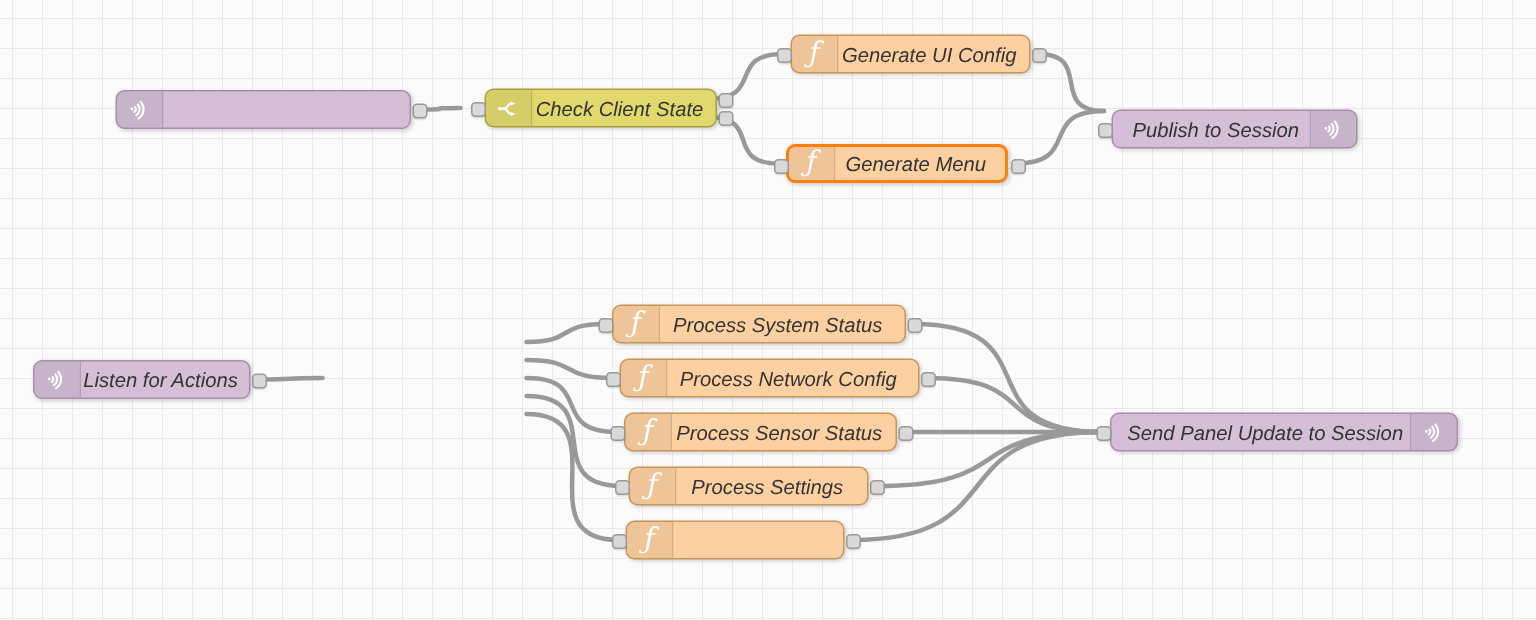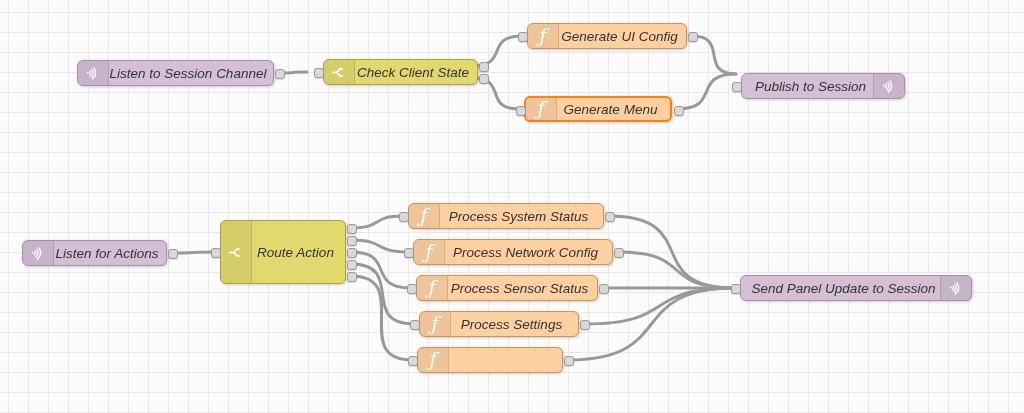--- a/index.html
+++ b/index.html
@@ -79,21 +79,20 @@
             <g transform="rotate(8 10 10)">
               <g stroke="#fff" stroke-width="1.7" fill="none" stroke-linecap="round">
                 <path d="M 5.6 8.1 A 2.5 2.5 0 0 1 5.6 11.9"></path>
                 <path d="M 7.5 5.8 A 5.5 5.5 0 0 1 7.5 14.2"></path>
                 <path d="M 9.5 3.5 A 8.5 8.5 0 0 1 9.5 16.5"></path>
               </g>
               <circle cx="3.3" cy="9.9" r="1.1" fill="#fff"></circle>
             </g>
           </svg>
         </div>
-        <span class="label icon-left" style="color: rgb(51, 51, 51);">Listen to Session Channel</span>
         <div class="port" style="left: 197px; top: 8px; background: rgb(217, 217, 217); border-color: rgb(153, 153, 153);"></div>
       </div>
       <div class="node" style="left: 323px; top: 59px; width: 155px; height: 26px; background: rgb(226, 217, 110); border-color: rgb(169, 162, 62);">
         <div class="icon-box left">
           <svg viewBox="0 0 20 20" width="17" height="17">
             <g stroke="#fff" stroke-width="1.8" fill="none" stroke-linecap="round">
               <path d="M2.5 10 L6 10"></path>
               <path d="M6 10 C9 10 8.5 5.9 11.5 5.9"></path>
               <path d="M6 10 C9 10 8.5 14.1 11.5 14.1"></path>
             </g>
@@ -148,41 +147,20 @@
                 <path d="M 7.5 5.8 A 5.5 5.5 0 0 1 7.5 14.2"></path>
                 <path d="M 9.5 3.5 A 8.5 8.5 0 0 1 9.5 16.5"></path>
               </g>
               <circle cx="3.3" cy="9.9" r="1.1" fill="#fff"></circle>
             </g>
           </svg>
         </div>
         <span class="label icon-left" style="color: rgb(51, 51, 51);">Listen for Actions</span>
         <div class="port" style="left: 145px; top: 8px; background: rgb(217, 217, 217); border-color: rgb(153, 153, 153);"></div>
       </div>
-      <div class="node" style="left: 220px; top: 220px; width: 126px; height: 64px; background: rgb(226, 217, 110); border-color: rgb(169, 162, 62);">
-        <div class="icon-box left">
-          <svg viewBox="0 0 20 20" width="17" height="17">
-            <g stroke="#fff" stroke-width="1.8" fill="none" stroke-linecap="round">
-              <path d="M2.5 10 L6 10"></path>
-              <path d="M6 10 C9 10 8.5 5.9 11.5 5.9"></path>
-              <path d="M6 10 C9 10 8.5 14.1 11.5 14.1"></path>
-            </g>
-            <path d="M11.3 4.1 L14.8 5.9 L11.3 7.7 Z" fill="#fff"></path>
-            <path d="M11.3 12.3 L14.8 14.1 L11.3 15.9 Z" fill="#fff"></path>
-            <circle cx="2.5" cy="10" r="1.3" fill="#fff"></circle>
-          </svg>
-        </div>
-        <span class="label icon-left" style="color: rgb(51, 51, 51);">Route Action</span>
-        <div class="port" style="left: -10px; top: 27px; background: rgb(217, 217, 217); border-color: rgb(153, 153, 153);"></div>
-        <div class="port" style="left: 126px; top: 3px; background: rgb(217, 217, 217); border-color: rgb(153, 153, 153);"></div>
-        <div class="port" style="left: 126px; top: 15px; background: rgb(217, 217, 217); border-color: rgb(153, 153, 153);"></div>
-        <div class="port" style="left: 126px; top: 27px; background: rgb(217, 217, 217); border-color: rgb(153, 153, 153);"></div>
-        <div class="port" style="left: 126px; top: 39px; background: rgb(217, 217, 217); border-color: rgb(153, 153, 153);"></div>
-        <div class="port" style="left: 126px; top: 51px; background: rgb(217, 217, 217); border-color: rgb(153, 153, 153);"></div>
-      </div>
       <div class="node" style="left: 408px; top: 203px; width: 196px; height: 26px; background: rgb(253, 208, 162); border-color: rgb(199, 150, 88);">
         <div class="icon-box left">
           <span class="func-glyph">ƒ</span>
         </div>
         <span class="label icon-left" style="color: rgb(51, 51, 51);">Process System Status</span>
         <div class="port" style="left: -10px; top: 8px; background: rgb(217, 217, 217); border-color: rgb(153, 153, 153);"></div>
         <div class="port" style="left: 196px; top: 8px; background: rgb(217, 217, 217); border-color: rgb(153, 153, 153);"></div>
       </div>
       <div class="node" style="left: 413px; top: 239px; width: 200px; height: 26px; background: rgb(253, 208, 162); border-color: rgb(199, 150, 88);">
         <div class="icon-box left">

